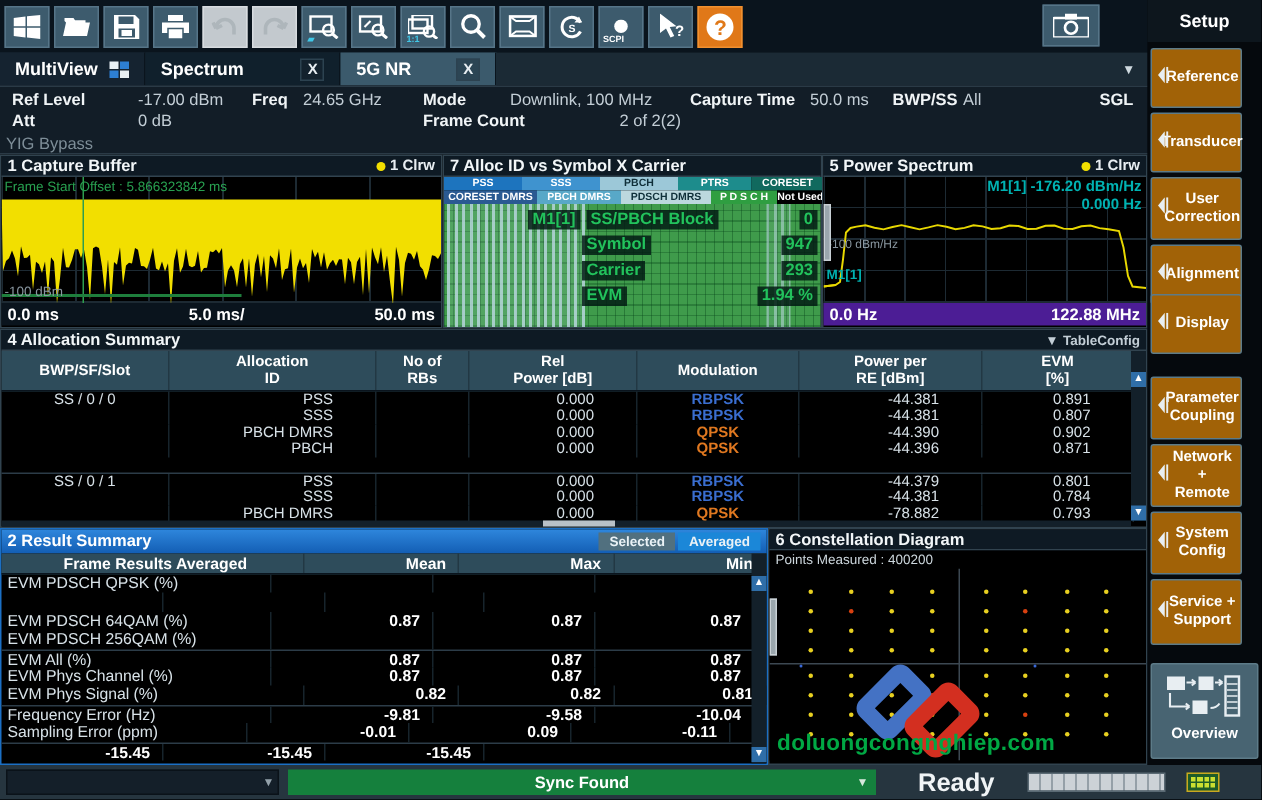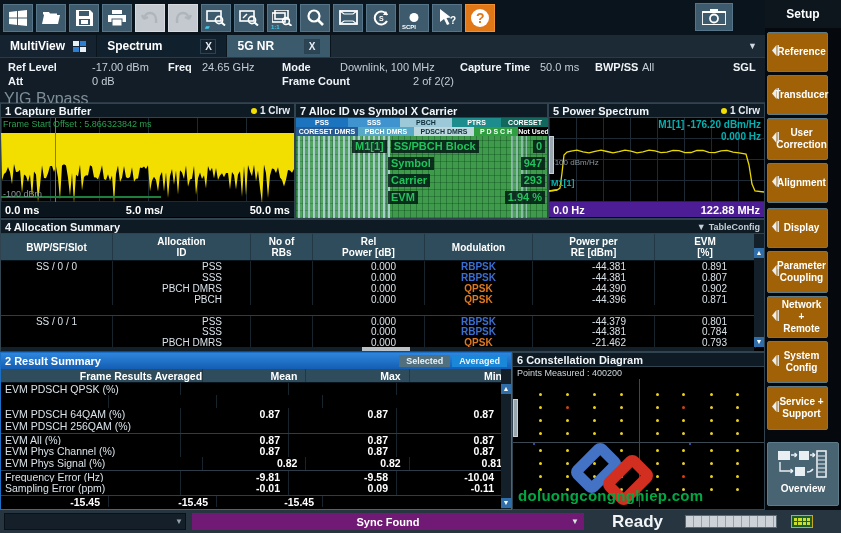--- a/index.html
+++ b/index.html
@@ -26,21 +26,21 @@
   .tab .close { width:16px; height:15px; background:#13222e; border:1px solid #2c4250; color:#e8eef2; font-size:10px; line-height:13px; text-align:center; font-weight:bold; }
   .tab.active .close { background:#2c4554; }
   .mv-ico { display:inline-grid; grid-template-columns:6px 6px; grid-template-rows:5px 5px; gap:1px; }
   .mv-ico i { background:#e8f0f4; } .mv-ico i.b { background:#2d7fd3; }
   #tab-caret { margin-left:auto; color:#cfd9df; font-size:9px; align-self:center; padding-right:8px; }
 
   
   #settings { position:absolute; left:0; top:57px; width:765px; height:46px; background:#121d27; border-top:1px solid #2a3a46; border-bottom:1px solid #2a3a46; font-size:11px; }
   #settings .lab { position:absolute; color:#f0f4f6; font-weight:bold; white-space:nowrap; }
   #settings .val { position:absolute; color:#c3ced6; white-space:nowrap; }
-  #settings .dim { color:#7e8e98; font-size:16px; }
+  #settings .dim { color:#7e8e98; font-size:11px; }
 
   
   .win { position:absolute; background:#000; border:1px solid #31434f; }
   .wtitle { height:14px; background:#0e1a24; border-bottom:1px solid #31434f; display:flex; align-items:center; padding:0 4px; font-size:11px; font-weight:bold; color:#f2f6f8; white-space:nowrap; }
   .wtitle .right { margin-left:auto; display:flex; align-items:center; gap:3px; font-weight:bold; }
   .dotY { width:6px; height:6px; border-radius:50%; background:#f2df00; display:inline-block; }
   .trc { color:#e8eef2; font-size:10px; font-weight:bold; }
 
   
   #w1plot { position:relative; height:84px; background:#000; overflow:hidden;
@@ -113,21 +113,21 @@
   .sbtn { position:absolute; left:2px; width:61px; background:#a16207; border:1px solid #5d7b88; border-radius:2px; display:flex; align-items:center; justify-content:center; text-align:center; color:#fff; font-weight:bold; font-size:10px; line-height:12px; padding:2px 2px 2px 10px; }
   .sbtn .lm { position:absolute; left:3px; top:50%; transform:translateY(-50%); }
   #overview-btn { position:absolute; left:2px; top:442px; width:72px; height:64px; background:#486472; border:1px solid #5d7b88; border-radius:2px; color:#fff; font-weight:bold; font-size:10px; text-align:center; }
   #overview-btn svg { margin-top:6px; }
   #overview-btn .olbl { margin-top:2px; }
 
   
   #statusbar { position:absolute; left:0; top:510px; width:841px; height:23px; background:#26353f; display:flex; align-items:center; }
   #st-left { position:relative; margin-left:4px; width:182px; height:17px; background:#141f29; border:1px solid #0a1219; }
   #st-left .crt { position:absolute; right:2px; top:3px; color:#93a1aa; font-size:8px; }
-  #st-sync { position:relative; margin-left:6px; width:392px; height:17px; background:#701a75; display:flex; align-items:center; justify-content:center; color:#fff; font-weight:bold; font-size:11px; }
+  #st-sync { position:relative; margin-left:6px; width:392px; height:17px; background:#15803d; display:flex; align-items:center; justify-content:center; color:#fff; font-weight:bold; font-size:11px; }
   #st-sync .crt { position:absolute; right:5px; color:#d6e8dc; font-size:8px; }
   #st-ready { margin-left:28px; color:#f0f4f6; font-weight:bold; font-size:17px; }
   #st-prog { margin-left:22px; width:92px; height:13px; border:1px solid #5a6a74; background:repeating-linear-gradient(90deg,#ccd2d7 0 7px,#95a0a8 7px 8px); }
   #st-kbd { margin-left:14px; width:22px; height:13px; background:#1e5c28; border:1px solid #caa820; display:grid; grid-template-columns:repeat(4,1fr); gap:1px; padding:2px; }
   #st-kbd i { background:#cadf30; }
 </style>
 </head>
 <body>
 
 <div id="stage">
@@ -462,21 +462,21 @@
           <div class="mod-RBPSK" style="width: 108px; text-align: center;">RBPSK</div>
           <div style="width: 122px; text-align: right; padding-right: 28px;">-44.381</div>
           <div style="width: 101px; text-align: right; padding-right: 28px;">0.784</div>
         </div>
         <div class="arow">
           <div style="width: 112px; text-align: center;"></div>
           <div style="width: 138px; text-align: right; padding-right: 28px;">PBCH DMRS</div>
           <div style="width: 62px; text-align: right; padding-right: 28px;"></div>
           <div style="width: 112px; text-align: right; padding-right: 28px;">0.000</div>
           <div class="mod-QPSK" style="width: 108px; text-align: center;">QPSK</div>
-          <div style="width: 122px; text-align: right; padding-right: 28px;">-21.462</div>
+          <div style="width: 122px; text-align: right; padding-right: 28px;">-78.882</div>
           <div style="width: 101px; text-align: right; padding-right: 28px;">0.793</div>
         </div>
       </div>
     <div class="sbar" style="top:14px;bottom:4px;">
       <span class="sarr" style="top:14px;">▲</span>
       <span class="sarr" style="bottom:0;">▼</span>
     </div>
     <div id="w4hscroll">
         <div id="w4hthumb"></div>
       </div>
@@ -484,21 +484,21 @@
 
   <div class="win" id="w2" style="left:0;top:352px;width:512px;height:158px;border-color:#1b6fc4;">
     <div id="w2title">
       <span>2 Result Summary</span>
       <span class="right">
         <span class="selbtn">Selected</span>
         <span class="selbtn on">Averaged</span>
       </span>
     </div>
     <div class="thead" id="w2head">
-        <div style="width: 212px; text-align: right; padding: 0px 0px 0px 4px;">Frame Results Averaged</div>
+        <div style="width: 212px; text-align: center; padding: 0px 0px 0px 4px;">Frame Results Averaged</div>
         <div style="width: 108px; text-align: right; padding: 0px 8px 0px 0px;">Mean</div>
         <div style="width: 108px; text-align: right; padding: 0px 8px 0px 0px;">Max</div>
         <div style="width: 106px; text-align: right; padding: 0px 8px 0px 0px;">Min</div>
       </div>
     <div id="w2body">
         <div class="rrow">
           <div style="width: 180px; text-align: left; padding: 0px 0px 0px 4px;">EVM PDSCH QPSK (%)</div>
           <div class="num" style="width: 108px; text-align: right; padding: 0px 8px 0px 0px;"></div>
           <div class="num" style="width: 108px; text-align: right; padding: 0px 8px 0px 0px;"></div>
           <div class="num" style="width: 106px; text-align: right; padding: 0px 8px 0px 0px;"></div>
@@ -538,21 +538,21 @@
           <div class="num" style="width: 108px; text-align: right; padding: 0px 8px 0px 0px;">0.82</div>
           <div class="num" style="width: 106px; text-align: right; padding: 0px 8px 0px 0px;">0.81</div>
         </div>
         <div class="rrow rsep">
           <div style="width: 180px; text-align: left; padding: 0px 0px 0px 4px;">Frequency Error (Hz)</div>
           <div class="num" style="width: 108px; text-align: right; padding: 0px 8px 0px 0px;">-9.81</div>
           <div class="num" style="width: 108px; text-align: right; padding: 0px 8px 0px 0px;">-9.58</div>
           <div class="num" style="width: 106px; text-align: right; padding: 0px 8px 0px 0px;">-10.04</div>
         </div>
         <div class="rrow">
-          <div style="width: 180px; text-align: left; padding: 0px 0px 0px 4px;">Sampling Error (ppm)</div>
+          <div style="width: 164px; text-align: left; padding: 0px 0px 0px 4px;">Sampling Error (ppm)</div>
           <div class="num" style="width: 108px; text-align: right; padding: 0px 8px 0px 0px;">-0.01</div>
           <div class="num" style="width: 108px; text-align: right; padding: 0px 8px 0px 0px;">0.09</div>
           <div class="num" style="width: 106px; text-align: right; padding: 0px 8px 0px 0px;">-0.11</div>
         </div>
         <div class="rrow rsep">
           <div class="num" style="width: 108px; text-align: right; padding: 0px 8px 0px 0px;">-15.45</div>
           <div class="num" style="width: 108px; text-align: right; padding: 0px 8px 0px 0px;">-15.45</div>
           <div class="num" style="width: 106px; text-align: right; padding: 0px 8px 0px 0px;">-15.45</div>
         </div>
       </div>
@@ -669,21 +669,21 @@
             </svg></span>
           <span>User<br>Correction</span>
         </div>
         <div class="sbtn" style="top: 163px; height: 40px;">
           <span class="lm"><svg width="8" height="11">
               <path d="M5.5 0 L1 5.5 L5.5 11 Z" fill="#e8eef2"></path>
               <rect x="6.5" y="0" width="1.4" height="11" fill="#e8eef2"></rect>
             </svg></span>
           <span>Alignment</span>
         </div>
-        <div class="sbtn" style="top: 208px; height: 40px;">
+        <div class="sbtn" style="top: 196px; height: 40px;">
           <span class="lm"><svg width="8" height="11">
               <path d="M5.5 0 L1 5.5 L5.5 11 Z" fill="#e8eef2"></path>
               <rect x="6.5" y="0" width="1.4" height="11" fill="#e8eef2"></rect>
             </svg></span>
           <span>Display</span>
         </div>
         <div class="sbtn" style="top: 251px; height: 42px;">
           <span class="lm"><svg width="8" height="11">
               <path d="M5.5 0 L1 5.5 L5.5 11 Z" fill="#e8eef2"></path>
               <rect x="6.5" y="0" width="1.4" height="11" fill="#e8eef2"></rect>

